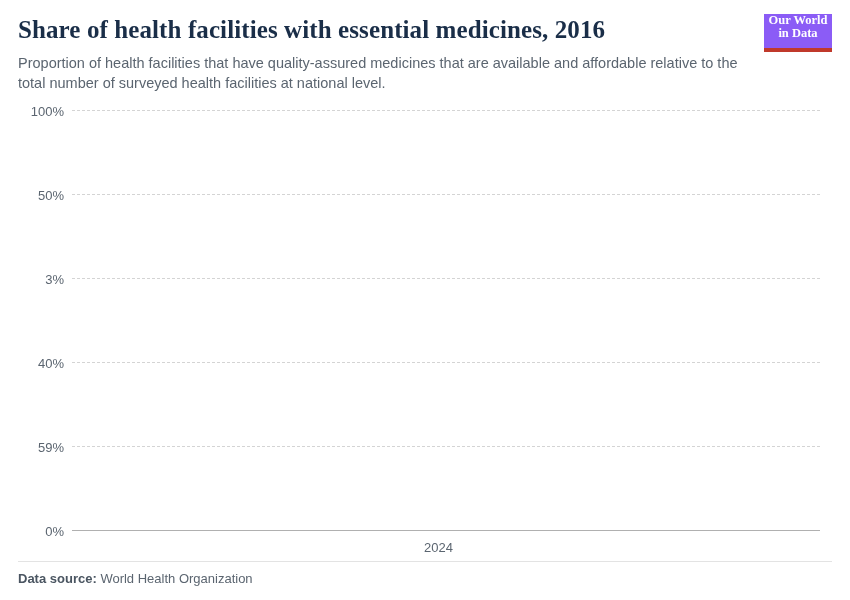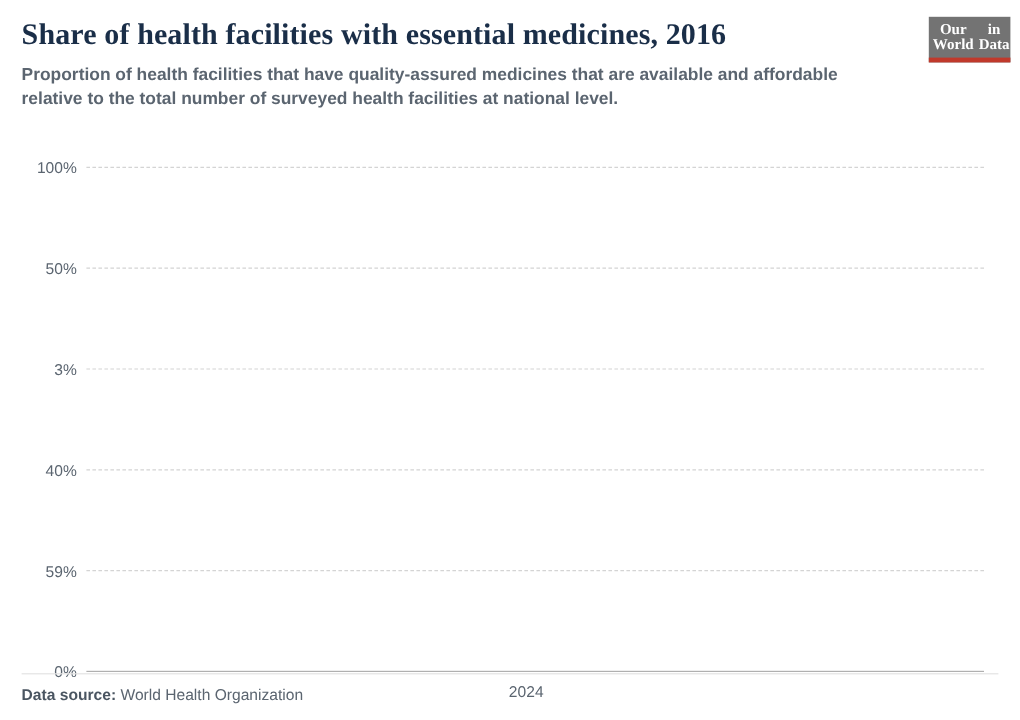--- a/index.html
+++ b/index.html
@@ -12,71 +12,69 @@
     background: #ffffff;
     font-family: "Liberation Sans", sans-serif;
     color: #1d3d63;
     overflow: hidden;
   }
   .page {
     position: relative;
     width: 850px;
     height: 600px;
     box-sizing: border-box;
-    padding: 16px 8px 0 18px;
+    padding: 16px 18px 0 18px;
   }
   
   .header {
     position: relative;
   }
   .title {
     font-family: "Liberation Serif", serif;
     font-size: 25px;
     font-weight: 700;
     color: #1a2e48;
     letter-spacing: 0.1px;
     margin: 0 0 8px 0;
     line-height: 1.15;
   }
   .subtitle {
     font-size: 14.5px;
     line-height: 1.38;
     color: #5b6570;
     margin: 0;
     max-width: 720px;
-    font-weight: 700;
+    font-weight: 400;
   }
   .owid-logo {
     position: absolute;
     top: -2px;
     right: 0;
     width: 68px;
     height: 38px;
-    background: #737373;
+    background: #8b5cf6;
     color: #ffffff;
     border-bottom: 4px solid #c0392b;
     box-sizing: border-box;
     display: flex;
-    flex-direction: row;
+    flex-direction: column;
     align-items: center;
-    justify-content: center;
     line-height: 1.05;
     font-family: "Liberation Serif", serif;
     font-weight: 700;
     font-size: 12.5px;
     text-align: center;
   }
   
   .chart-wrap {
     position: absolute;
     left: 18px;
     top: 96px;
     width: 814px;
     height: 450px;
-    margin-top: 29px;
   }
   .plot {
     position: absolute;
     left: 54px;
     top: 14px;
     right: 12px;
     height: 420px;
   }
   .gridline {
     position: absolute;

